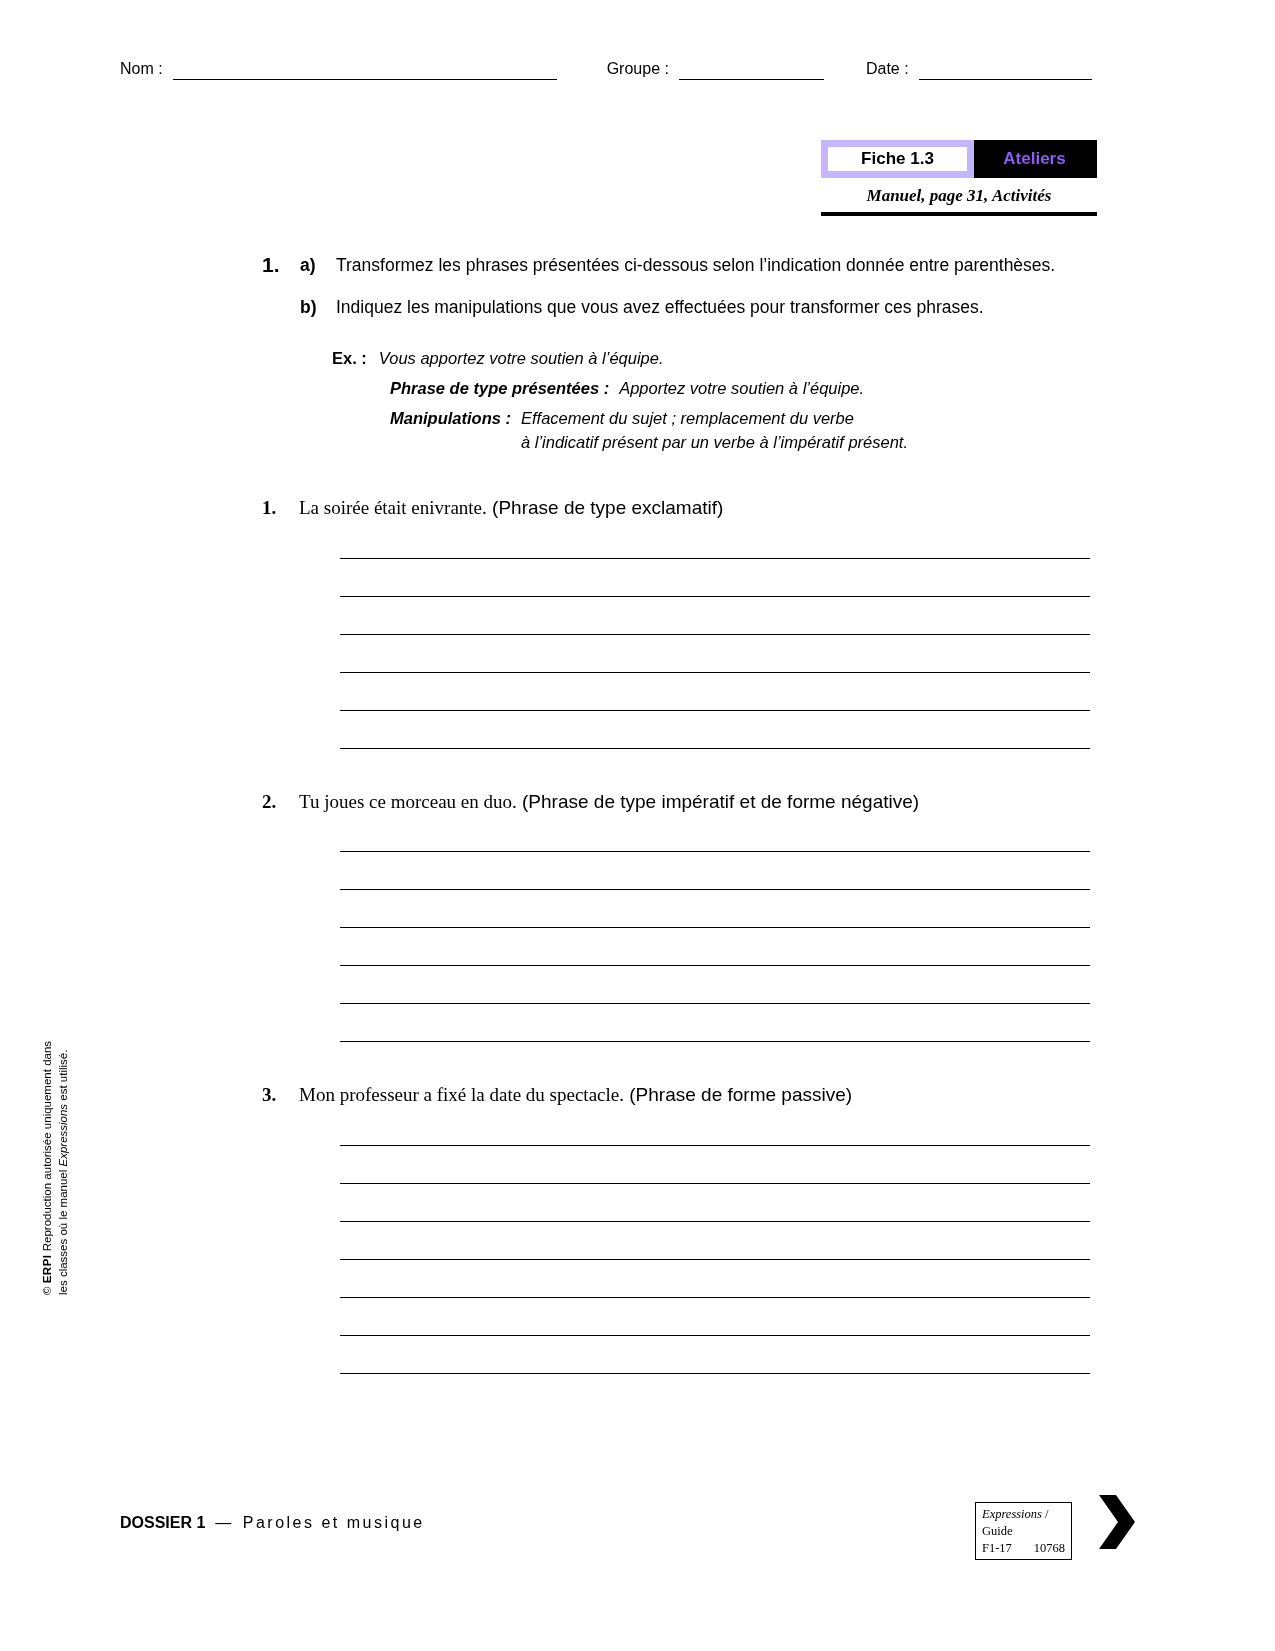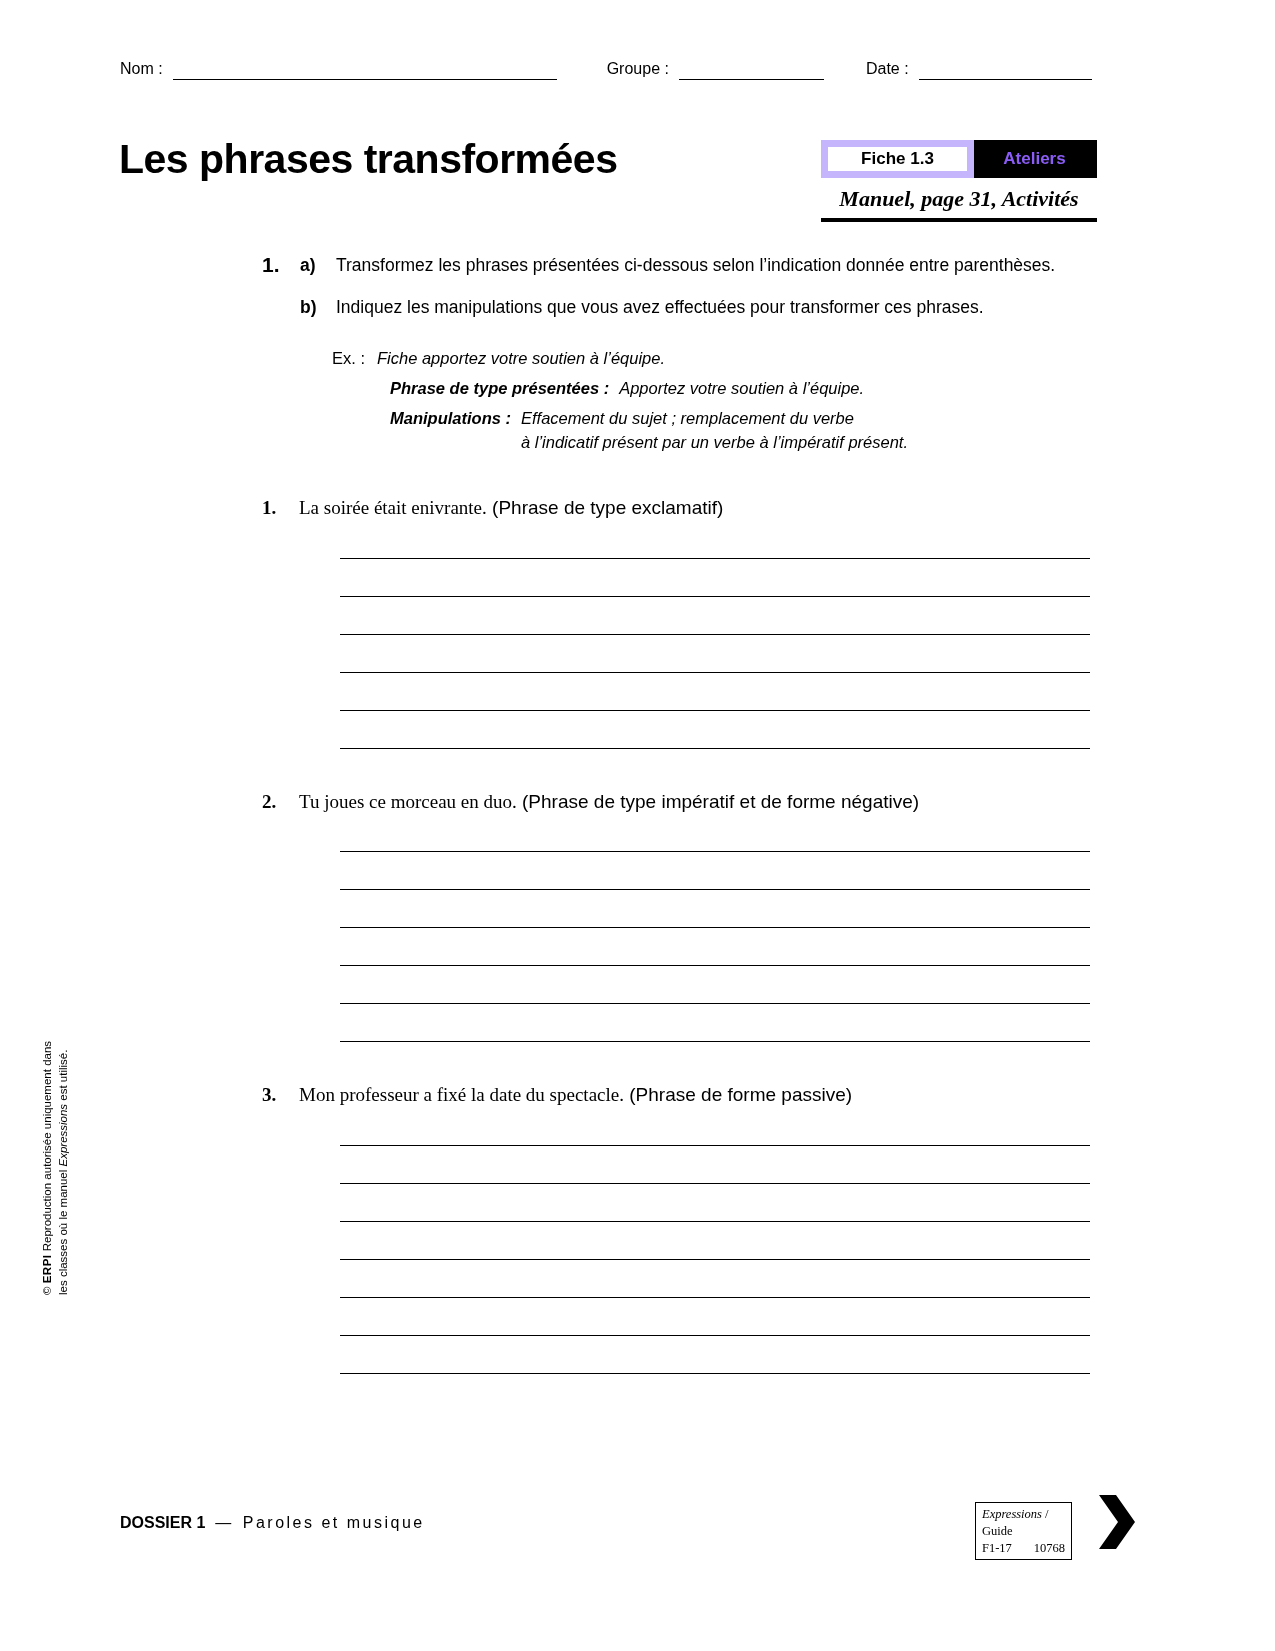--- a/index.html
+++ b/index.html
@@ -38,36 +38,36 @@
     font-weight:bold; font-size:17px;
   }
   .ateliers-cell {
     flex:1; background:#000; color:#8b5cf6; border:2px solid #000; border-left:none;
     display:flex; align-items:center; justify-content:center;
     font-weight:bold; font-size:17px;
   }
   .manuel-ref {
     text-align:center; padding:8px 0 6px;
     font-family:"Liberation Serif", serif; font-style:italic; font-weight:bold;
-    font-size:22px;
+    font-size:17px;
   }
   .fiche-bar { height:4px; background:#000; }
 
   
   .main { position:absolute; left:262px; top:252px; width:833px; }
 
   .para { display:flex; align-items:flex-start; margin-bottom:16px; }
   .num-col   { width:38px; flex:none; font-weight:bold; font-size:21px; line-height:1.25; }
   .alpha-col { width:36px; flex:none; font-weight:bold; font-size:17.5px; line-height:1.5; }
   .para-text { flex:1; font-size:17.5px; line-height:1.5; text-align:justify; }
 
   
   .ex-block { margin:26px 0 0 70px; font-size:16.5px; line-height:1.45; }
   .ex-row { display:flex; margin-bottom:7px; }
-  .ex-label { font-weight:normal; white-space:nowrap; margin-right:12px; }
+  .ex-label { font-weight:bold; white-space:nowrap; margin-right:12px; }
   .italic { font-style:italic; }
   .ex-sub { margin-left:58px; }
   .ex-sub .ex-row { margin-bottom:6px; }
   .lbl-bi { font-weight:bold; font-style:italic; white-space:nowrap; margin-right:10px; }
   .ex-val { flex:1; }
 
   
   .exercise { margin-top:40px; }
   .exercise:first-of-type { margin-top:46px; }
   .ex-head { display:flex; font-size:19px; line-height:1.35; }
@@ -112,21 +112,20 @@
 
   <div class="header-row">
     <span class="hdr-label">Nom :</span>
     <span class="blank-line blank-nom"></span>
     <span class="hdr-label hdr-groupe">Groupe :</span>
     <span class="blank-line blank-groupe"></span>
     <span class="hdr-label hdr-date">Date :</span>
     <span class="blank-line blank-date"></span>
   </div>
 
-  <h1 class="page-title">Les phrases transformées</h1>
 
   <div class="fiche-box">
     <div class="fiche-top">
       <div class="fiche-cell">Fiche 1.3</div>
       <div class="ateliers-cell">Ateliers</div>
     </div>
     <div class="manuel-ref">Manuel, page 31, Activités</div>
     <div class="fiche-bar"></div>
   </div>
 
@@ -140,21 +139,21 @@
 
     <div class="para">
       <span class="num-col"></span>
       <span class="alpha-col">b)</span>
       <div class="para-text">Indiquez les manipulations que vous avez effectuées pour transformer ces phrases.</div>
     </div>
 
     <div class="ex-block">
       <div class="ex-row">
         <span class="ex-label">Ex. :</span>
-        <div class="ex-val italic">Fiche apportez votre soutien à l’équipe.</div>
+        <div class="ex-val italic">Vous apportez votre soutien à l’équipe.</div>
       </div>
       <div class="ex-sub">
         <div class="ex-row">
           <span class="lbl-bi">Phrase de type présentées :</span>
           <div class="ex-val italic">Apportez votre soutien à l’équipe.</div>
         </div>
         <div class="ex-row">
           <span class="lbl-bi">Manipulations :</span>
           <div class="ex-val italic">
             <div>Effacement du sujet ; remplacement du verbe</div>

